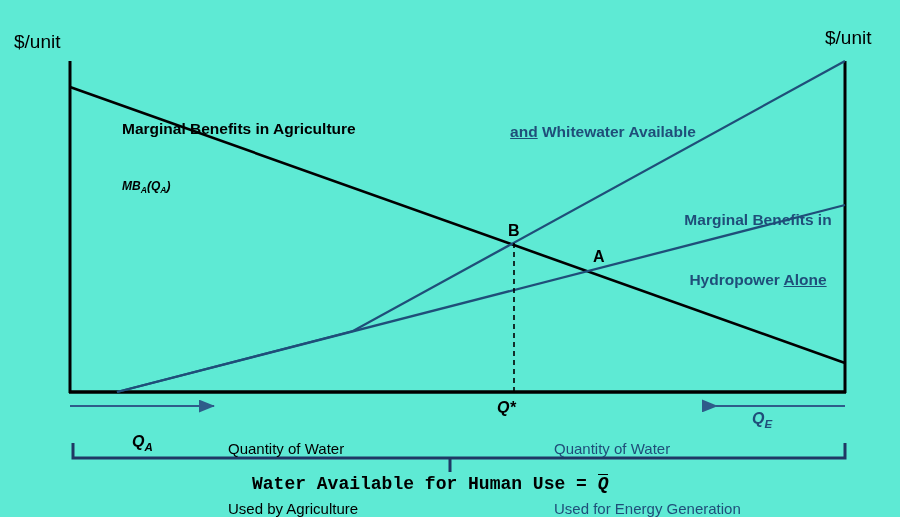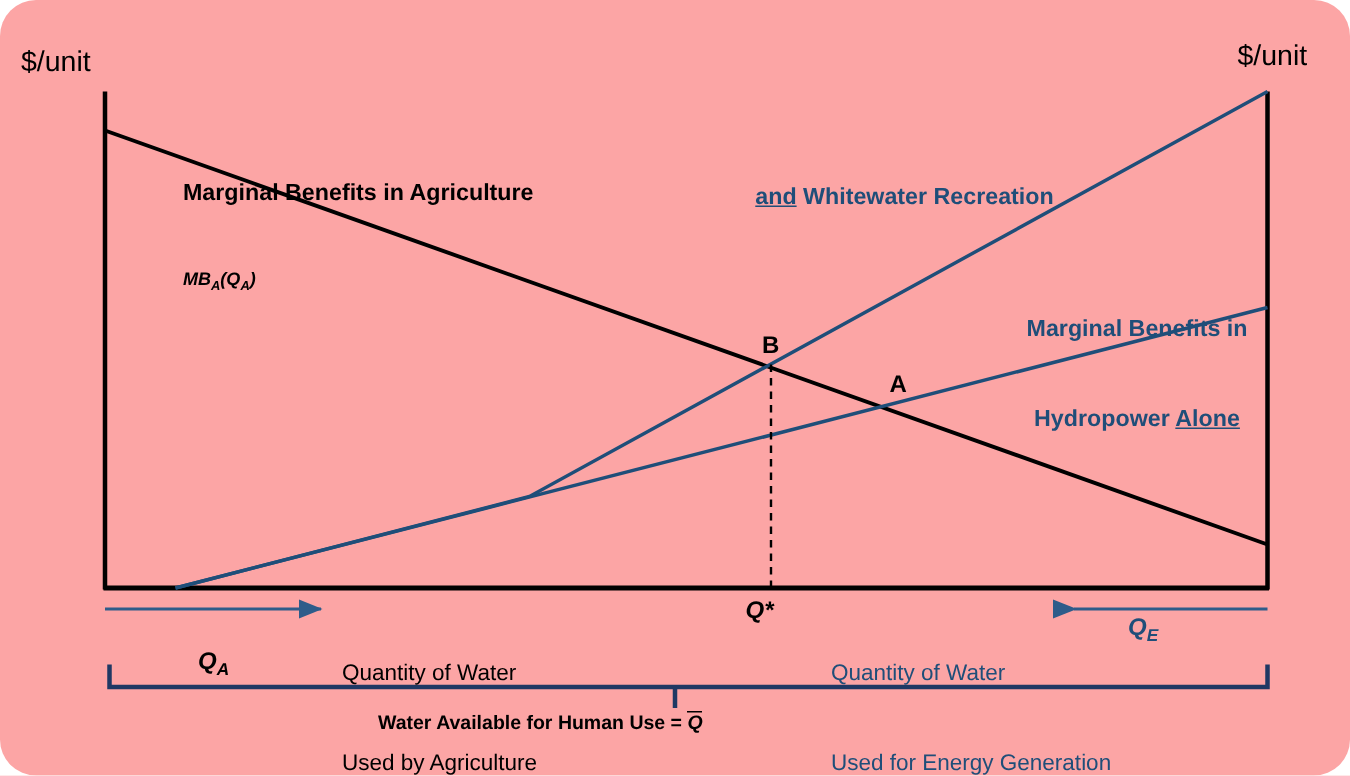--- a/index.html
+++ b/index.html
@@ -7,23 +7,22 @@
     padding: 0;
     background: #ffffff;
   }
   body {
     font-family: "Liberation Sans", sans-serif;
   }
   #figure {
     position: relative;
     width: 900px;
     height: 517px;
-    background: #fca5a5;
+    background: #5eead4;
     overflow: hidden;
-    border-radius: 24px;
   }
   #figure svg {
     position: absolute;
     left: 0;
     top: 0;
     width: 900px;
     height: 517px;
   }
   .lbl {
     position: absolute;
@@ -85,24 +84,25 @@
     font-style: italic;
     color: #000000;
   }
   .qsym-blue {
     font-size: 16px;
     font-weight: bold;
     font-style: italic;
     color: #1F4E79;
   }
   .bracket-label {
-    font-size: 13px;
+    font-size: 18px;
     font-weight: bold;
     color: #000000;
     white-space: nowrap;
+    font-family: Liberation Mono, monospace;
   }
   .overbar {
     border-top: 1.6px solid #000000;
     padding-top: 0px;
     display: inline-block;
     line-height: 1.05;
     font-style: italic;
   }
 </style>
 </head>
@@ -144,21 +144,21 @@
   <div class="lbl axis-unit" style="left:14px; top:30px;">$/unit</div>
 
   <div class="lbl axis-unit" style="left:825px; top:26px;">$/unit</div>
 
   <div class="lbl cap-black" style="left:122px; top:82px; width:260px;">
     <div>Marginal Benefits in Agriculture</div>
     <div class="mb-italic" style="margin-top:2px;"><span>MB</span><span class="sub">A</span><span>(Q</span><span class="sub">A</span><span>)</span></div>
   </div>
 
   <div class="lbl cap-blue" style="left:468px; top:82px; width:270px;">
-    <div style="margin-top:3px;"><u>and</u><span> Whitewater Recreation</span></div>
+    <div style="margin-top:3px;"><u>and</u><span> Whitewater Available</span></div>
   </div>
 
   <div class="lbl cap-blue" style="left:672px; top:173px; width:172px;">
     <div>Marginal Benefits in</div>
     <div style="margin-top:3px;"><span>Hydropower </span><u>Alone</u></div>
   </div>
 
   <div class="lbl pointlbl" style="left:508px; top:221px;">B</div>
 
   <div class="lbl pointlbl" style="left:593px; top:247px;">A</div>

